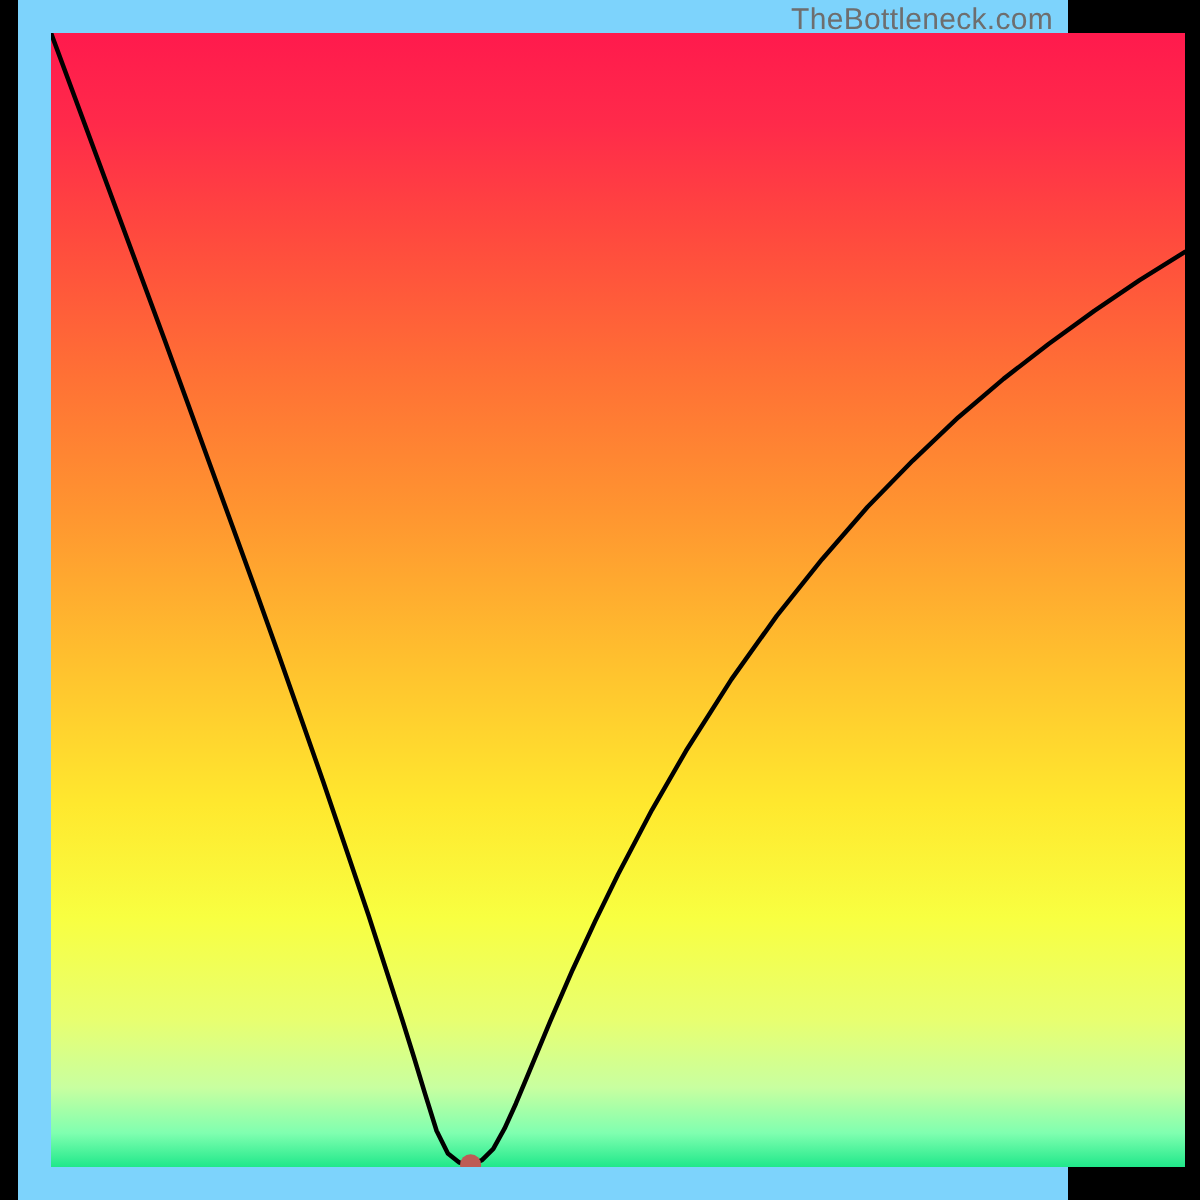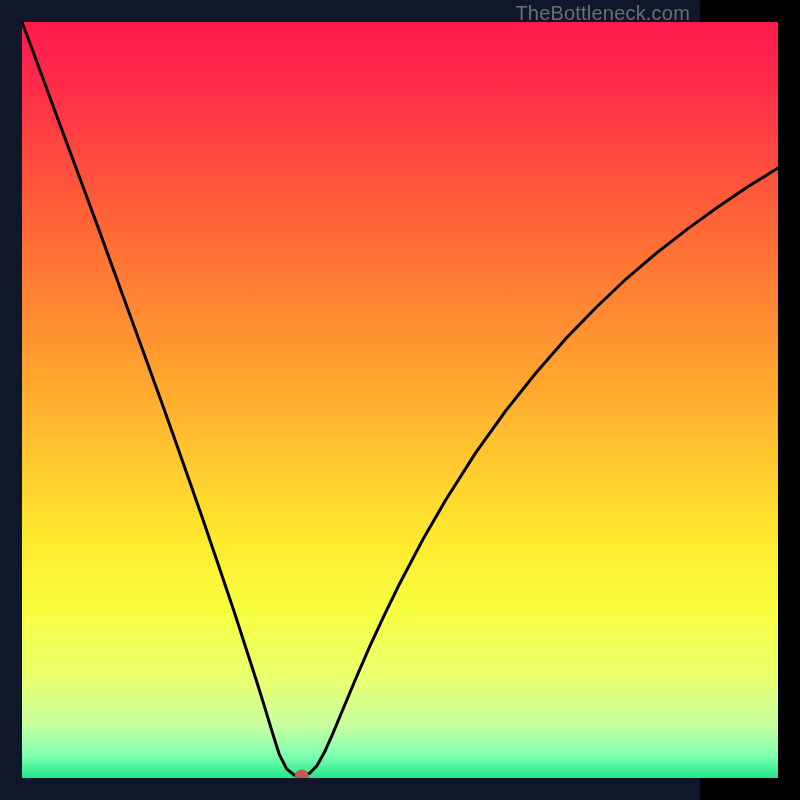--- a/index.html
+++ b/index.html
@@ -7,24 +7,24 @@
     padding: 0;
     width: 800px;
     height: 800px;
     background: #000;
     overflow: hidden;
     font-family: Arial, Helvetica, sans-serif;
   }
   .frame {
     position: absolute;
     top: 0;
-    left: 0;
+    left: 12px;
     width: 700px;
     height: 800px;
-    background: #0f172a;
+    background: #7dd3fc;
   }
   .plot {
     position: absolute;
     top: 22px;
     left: 22px;
     width: 756px;
     height: 756px;
     overflow: hidden;
   }
   .plot svg {

